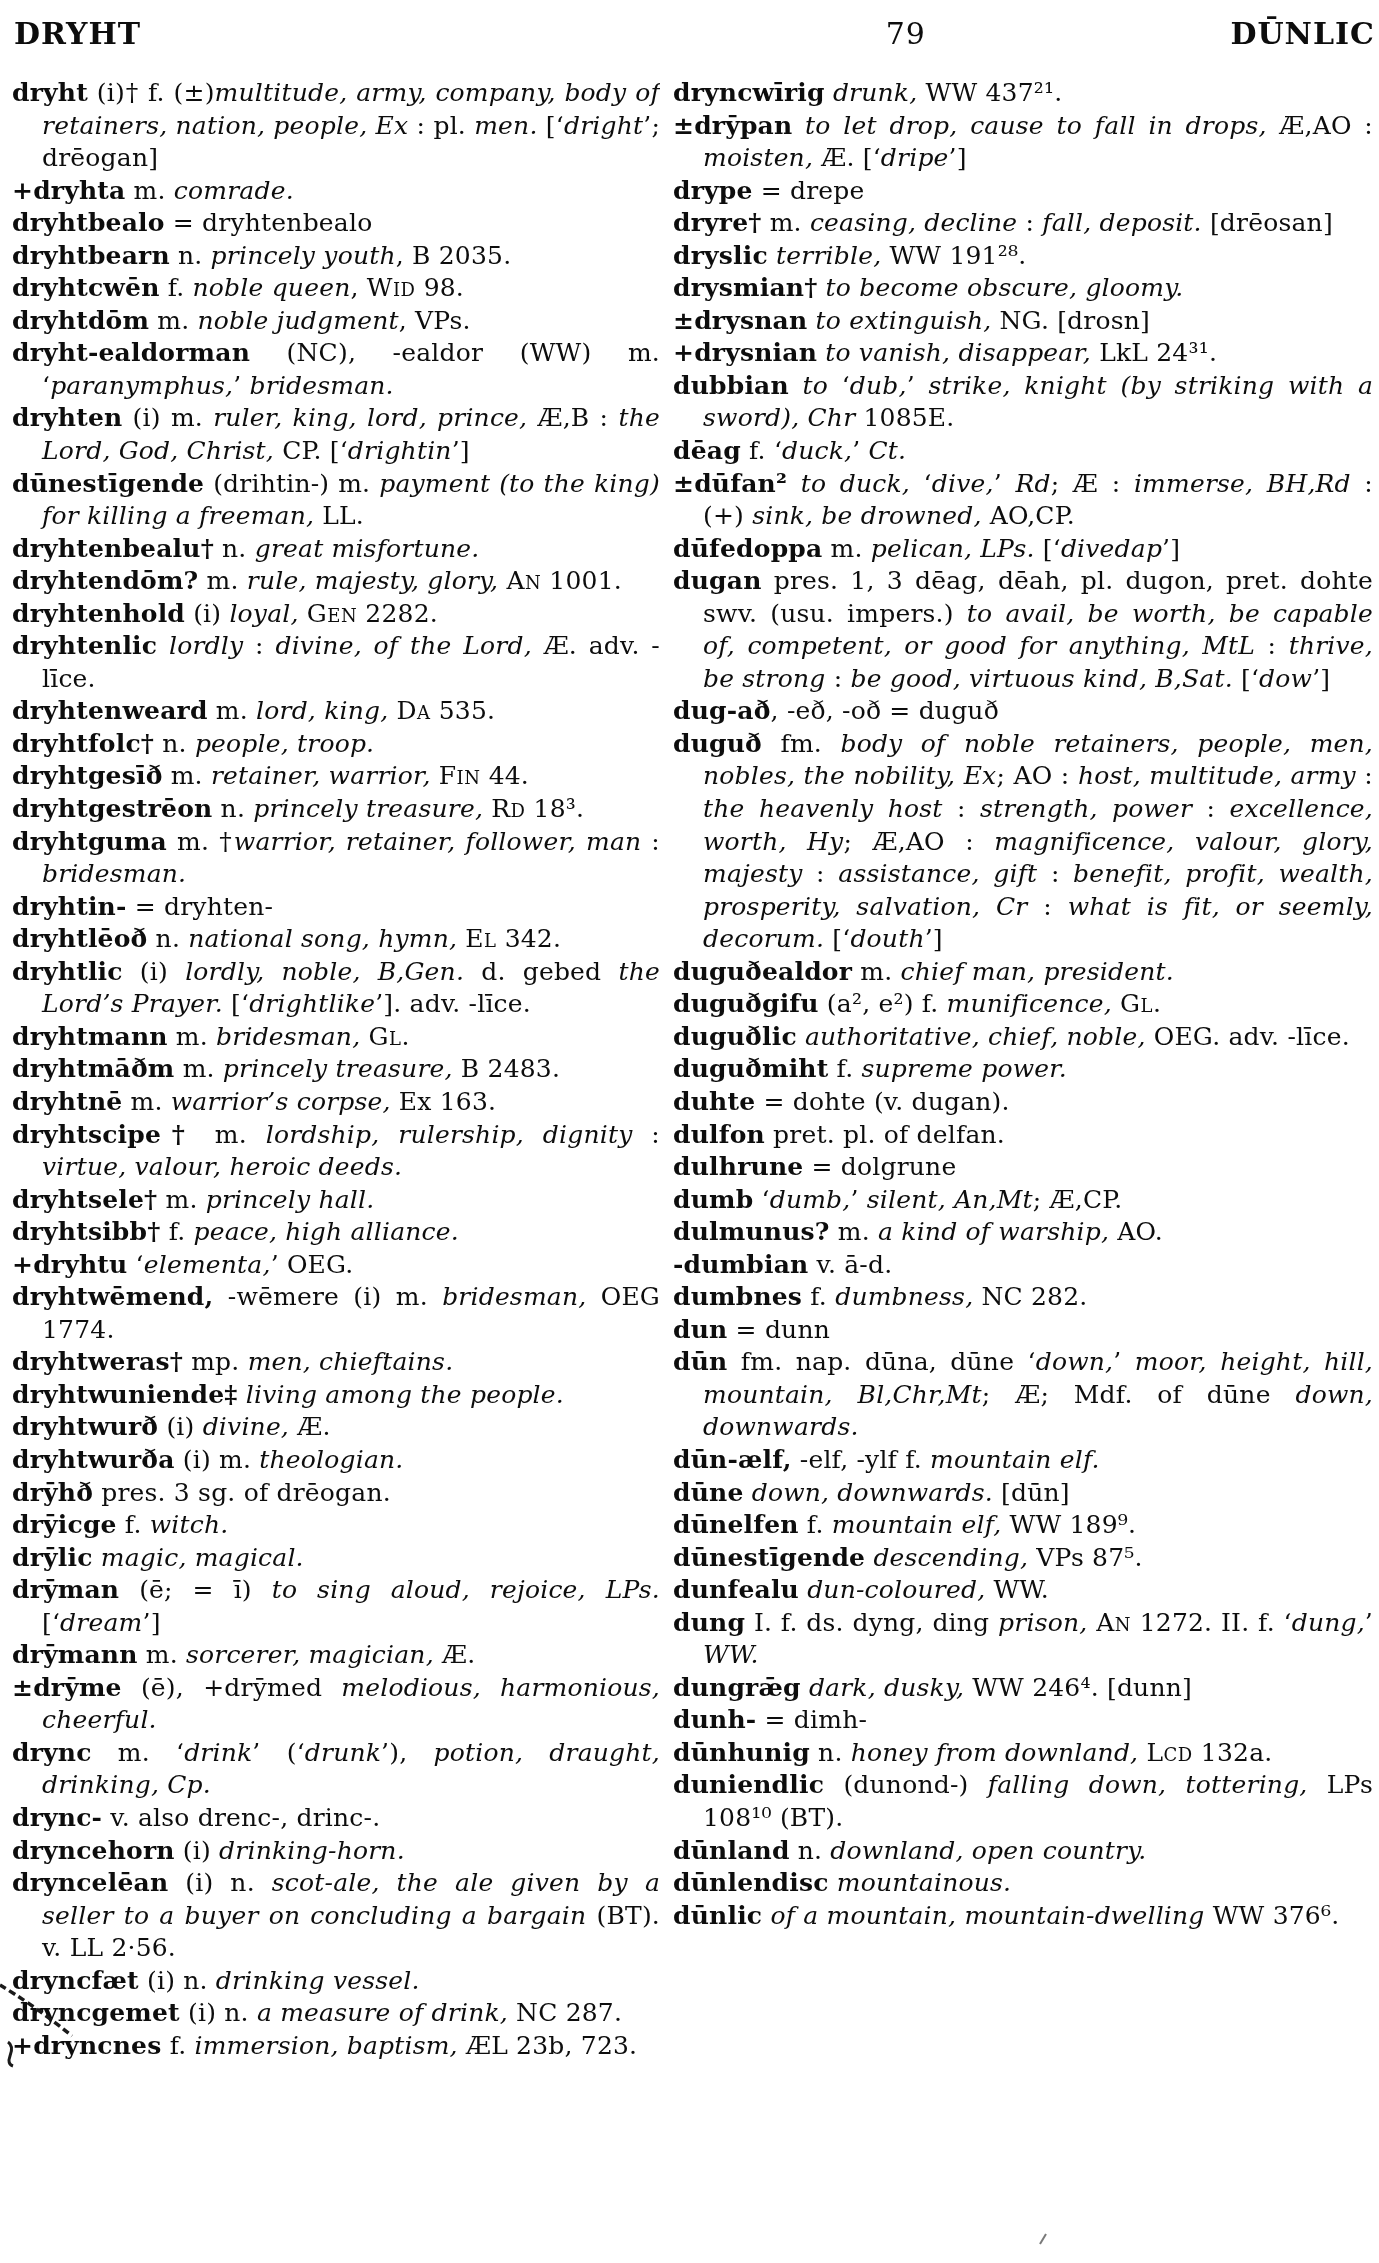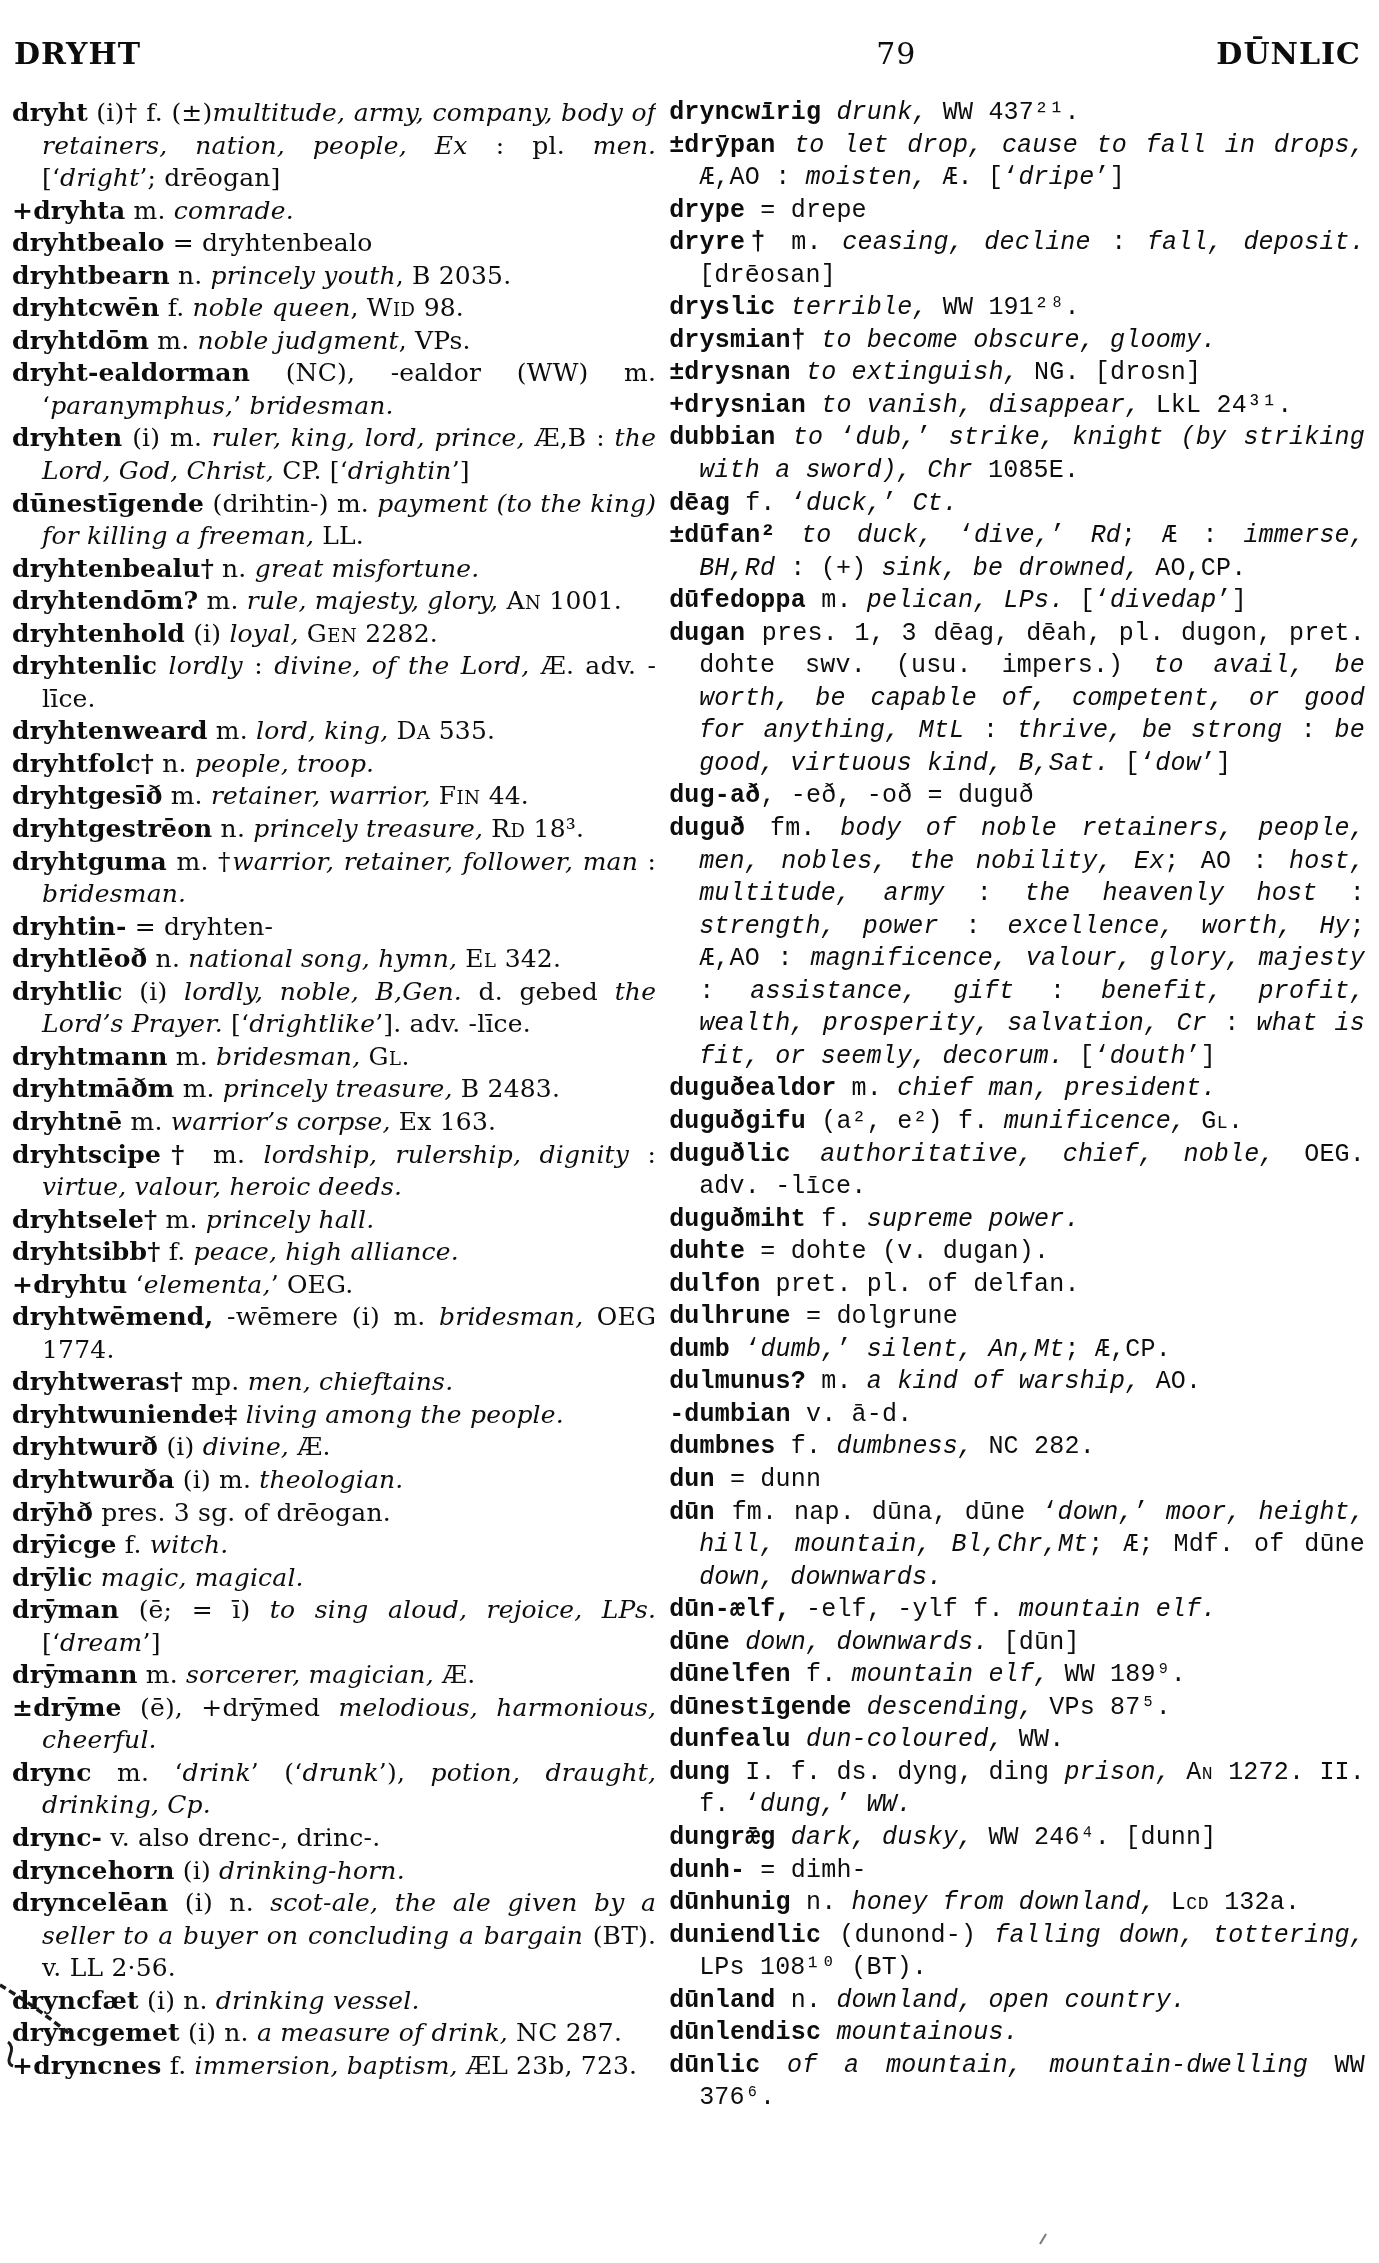--- a/index.html
+++ b/index.html
@@ -4,37 +4,37 @@
 <style>
   html,body { margin:0; padding:0; }
   body {
     width:1379px; height:2263px;
     background:#ffffff;
     color:#0d0d0d;
     font-family:"DejaVu Serif", serif;
     position:relative;
     overflow:hidden;
   }
-  .page { padding:16px 14px 0 12px;margin-top:20px; }
+  .page { padding:16px 0 0 12px; }
   .header {
     display:flex; align-items:baseline;
     font-size:30px; letter-spacing:1px;
     padding:0 4px 0 2px;
   }
   .header .cw { font-weight:bold; }
   .header .left  { width:33%; text-align:left; }
   .header .mid   { width:34%; text-align:right; font-weight:normal; }
   .header .right { width:33%; text-align:right; }
   .columns {
     display:flex;
     margin-top:26px;
   }
   .column { overflow:hidden; }
   .column.left  { width:648px; margin-right:13px; }
-  .column.right { width:700px;font-family:Liberation Mono, monospace; }
+  .column.right { width:700px; }
   .entry {
     margin:0;
     padding-left:30px;
     text-indent:-30px;
     font-size:25px;
     line-height:32.55px;
     text-align:justify;
     letter-spacing:0.2px;
   }
   .hw { font-weight:bold; font-style:normal; }

